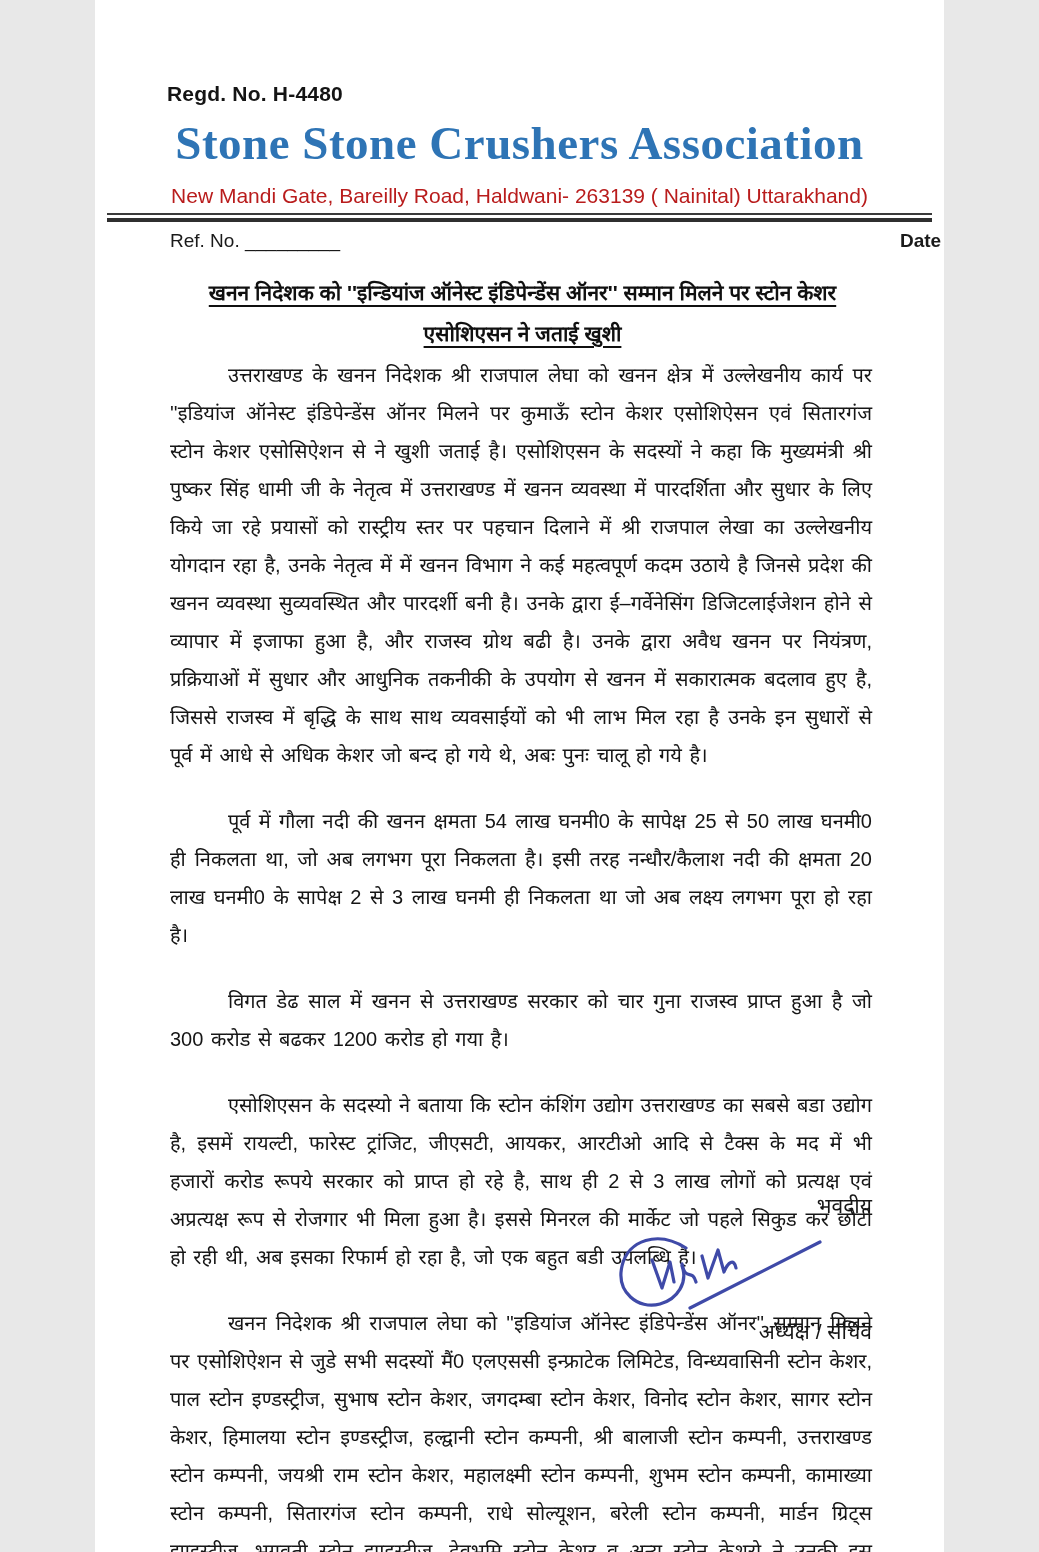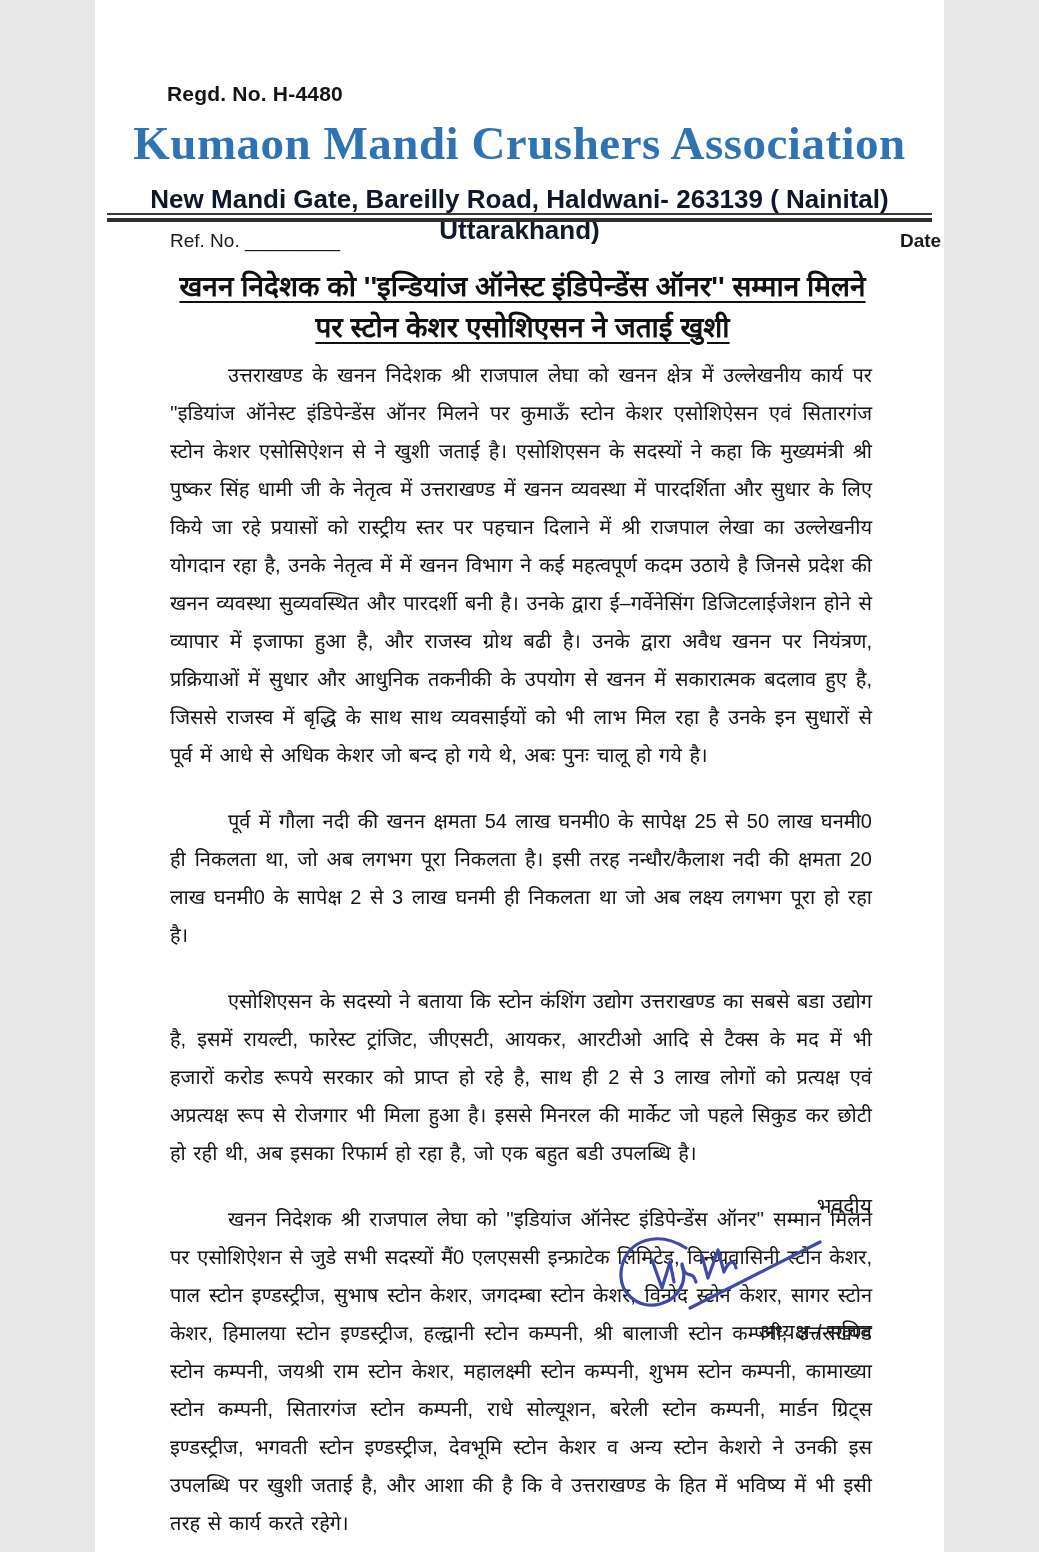--- a/index.html
+++ b/index.html
@@ -27,44 +27,44 @@
     font-family: "Liberation Serif", serif;
     font-weight: bold;
     font-size: 47px;
     color: #2e74b5;
     letter-spacing: 0.5px;
   }
   .org-address {
     position: absolute;
     top: 184px; left: 0; right: 0;
     text-align: center;
-    font-size: 26px;
-    font-weight: bold;
-    color: #0f172a;
+    font-size: 21px;
+    font-weight: normal;
+    color: #b91c1c;
   }
   .header-rule {
     position: absolute;
     top: 213px; left: 12px; right: 12px;
     height: 3px;
     border-top: 2px solid #3a3a3a;
     border-bottom: 4px solid #2f2f2f;
   }
   .ref-row {
     position: absolute;
     top: 230px; left: 75px; right: 75px;
     font-size: 19px;
     color: #1a1a1a;
   }
   .ref-no { position: absolute; left: 0; top: 0; text-align: center; }
   .date-label { position: absolute; left: 730px; top: 0; font-weight: bold; }
   .letter-heading {
     position: absolute;
-    top: 266px; left: 70px; right: 64px;
+    top: 272px; left: 70px; right: 64px;
     text-align: center;
-    font-size: 28px;
+    font-size: 21px;
     font-weight: bold;
     line-height: 41px;
     text-decoration: underline;
     text-underline-offset: 5px;
     color: #101010;
   }
   .letter-body {
     position: absolute;
     top: 356px; left: 75px; right: 72px;
   }
@@ -99,36 +99,37 @@
   }
   .designation { display: block; margin-top: 0; }
 </style>
 </head>
 <body>
 
 <div class="page">
 
   <div class="regd-no">Regd. No. H-4480</div>
 
-  <div class="org-title">Kumaon Mandi Crushers Association</div>
+  <div class="org-title">Stone Stone Crushers Association</div>
 
   <div class="org-address">New Mandi Gate, Bareilly Road, Haldwani- 263139 ( Nainital) Uttarakhand)</div>
 
   <div class="header-rule"></div>
 
   <div class="ref-row">
     <span class="ref-no">Ref. No. _________</span>
     <span class="date-label">Date</span>
   </div>
 
   <div class="letter-heading">खनन निदेशक को ''इन्डियांज ऑनेस्ट इंडिपेन्डेंस ऑनर'' सम्मान मिलने पर स्टोन केशर एसोशिएसन ने जताई खुशी</div>
 
   <div class="letter-body">
     <p>उत्तराखण्ड के खनन निदेशक श्री राजपाल लेघा को खनन क्षेत्र में उल्लेखनीय कार्य पर ''इडियांज ऑनेस्ट इंडिपेन्डेंस ऑनर मिलने पर कुमाऊँ स्टोन केशर एसोशिऐसन एवं सितारगंज स्टोन केशर एसोसिऐशन से ने खुशी जताई है। एसोशिएसन के सदस्यों ने कहा कि मुख्यमंत्री श्री पुष्कर सिंह धामी जी के नेतृत्व में उत्तराखण्ड में खनन व्यवस्था में पारदर्शिता और सुधार के लिए किये जा रहे प्रयासों को रास्ट्रीय स्तर पर पहचान दिलाने में श्री राजपाल लेखा का उल्लेखनीय योगदान रहा है, उनके नेतृत्व में में खनन विभाग ने कई महत्वपूर्ण कदम उठाये है जिनसे प्रदेश की खनन व्यवस्था सुव्यवस्थित और पारदर्शी बनी है। उनके द्वारा ई–गर्वेनेसिंग डिजिटलाईजेशन होने से व्यापार में इजाफा हुआ है, और राजस्व ग्रोथ बढी है। उनके द्वारा अवैध खनन पर नियंत्रण, प्रक्रियाओं में सुधार और आधुनिक तकनीकी के उपयोग से खनन में सकारात्मक बदलाव हुए है, जिससे राजस्व में बृद्धि के साथ साथ व्यवसाईयों को भी लाभ मिल रहा है उनके इन सुधारों से पूर्व में आधे से अधिक केशर जो बन्द हो गये थे, अबः पुनः चालू हो गये है।</p>
     <p>पूर्व में गौला नदी की खनन क्षमता 54 लाख घनमी0 के सापेक्ष 25 से 50 लाख घनमी0 ही निकलता था, जो अब लगभग पूरा निकलता है। इसी तरह नन्धौर/कैलाश नदी की क्षमता 20 लाख घनमी0 के सापेक्ष 2 से 3 लाख घनमी ही निकलता था जो अब लक्ष्य लगभग पूरा हो रहा है।</p>
+    <p>विगत डेढ साल में खनन से उत्तराखण्ड सरकार को चार गुना राजस्व प्राप्त हुआ है जो 300 करोड से बढकर 1200 करोड हो गया है।</p>
     <p>एसोशिएसन के सदस्यो ने बताया कि स्टोन कंशिंग उद्योग उत्तराखण्ड का सबसे बडा उद्योग है, इसमें रायल्टी, फारेस्ट ट्रांजिट, जीएसटी, आयकर, आरटीओ आदि से टैक्स के मद में भी हजारों करोड रूपये सरकार को प्राप्त हो रहे है, साथ ही 2 से 3 लाख लोगों को प्रत्यक्ष एवं अप्रत्यक्ष रूप से रोजगार भी मिला हुआ है। इससे मिनरल की मार्केट जो पहले सिकुड कर छोटी हो रही थी, अब इसका रिफार्म हो रहा है, जो एक बहुत बडी उपलब्धि है।</p>
     <p>खनन निदेशक श्री राजपाल लेघा को ''इडियांज ऑनेस्ट इंडिपेन्डेंस ऑनर'' सम्मान मिलने पर एसोशिऐशन से जुडे सभी सदस्यों मैं0 एलएससी इन्फ्राटेक लिमिटेड, विन्ध्यवासिनी स्टोन केशर, पाल स्टोन इण्डस्ट्रीज, सुभाष स्टोन केशर, जगदम्बा स्टोन केशर, विनोद स्टोन केशर, सागर स्टोन केशर, हिमालया स्टोन इण्डस्ट्रीज, हल्द्वानी स्टोन कम्पनी, श्री बालाजी स्टोन कम्पनी, उत्तराखण्ड स्टोन कम्पनी, जयश्री राम स्टोन केशर, महालक्ष्मी स्टोन कम्पनी, शुभम स्टोन कम्पनी, कामाख्या स्टोन कम्पनी, सितारगंज स्टोन कम्पनी, राधे सोल्यूशन, बरेली स्टोन कम्पनी, मार्डन ग्रिट्स इण्डस्ट्रीज, भगवती स्टोन इण्डस्ट्रीज, देवभूमि स्टोन केशर व अन्य स्टोन केशरो ने उनकी इस उपलब्धि पर खुशी जताई है, और आशा की है कि वे उत्तराखण्ड के हित में भविष्य में भी इसी तरह से कार्य करते रहेगे।</p>
   </div>
 
   <div class="closing">
     <span class="valediction">भवदीय</span>
     <div class="signature-wrap">
       <svg width="260" height="92" viewBox="0 0 260 92" aria-hidden="true">
         <g fill="none" stroke="#3f4aa8" stroke-width="3.2" stroke-linecap="round" stroke-linejoin="round">
           <path d="M92,24 C64,6 34,16 28,42 C22,68 44,86 66,80 C84,75 94,58 88,42"></path>

